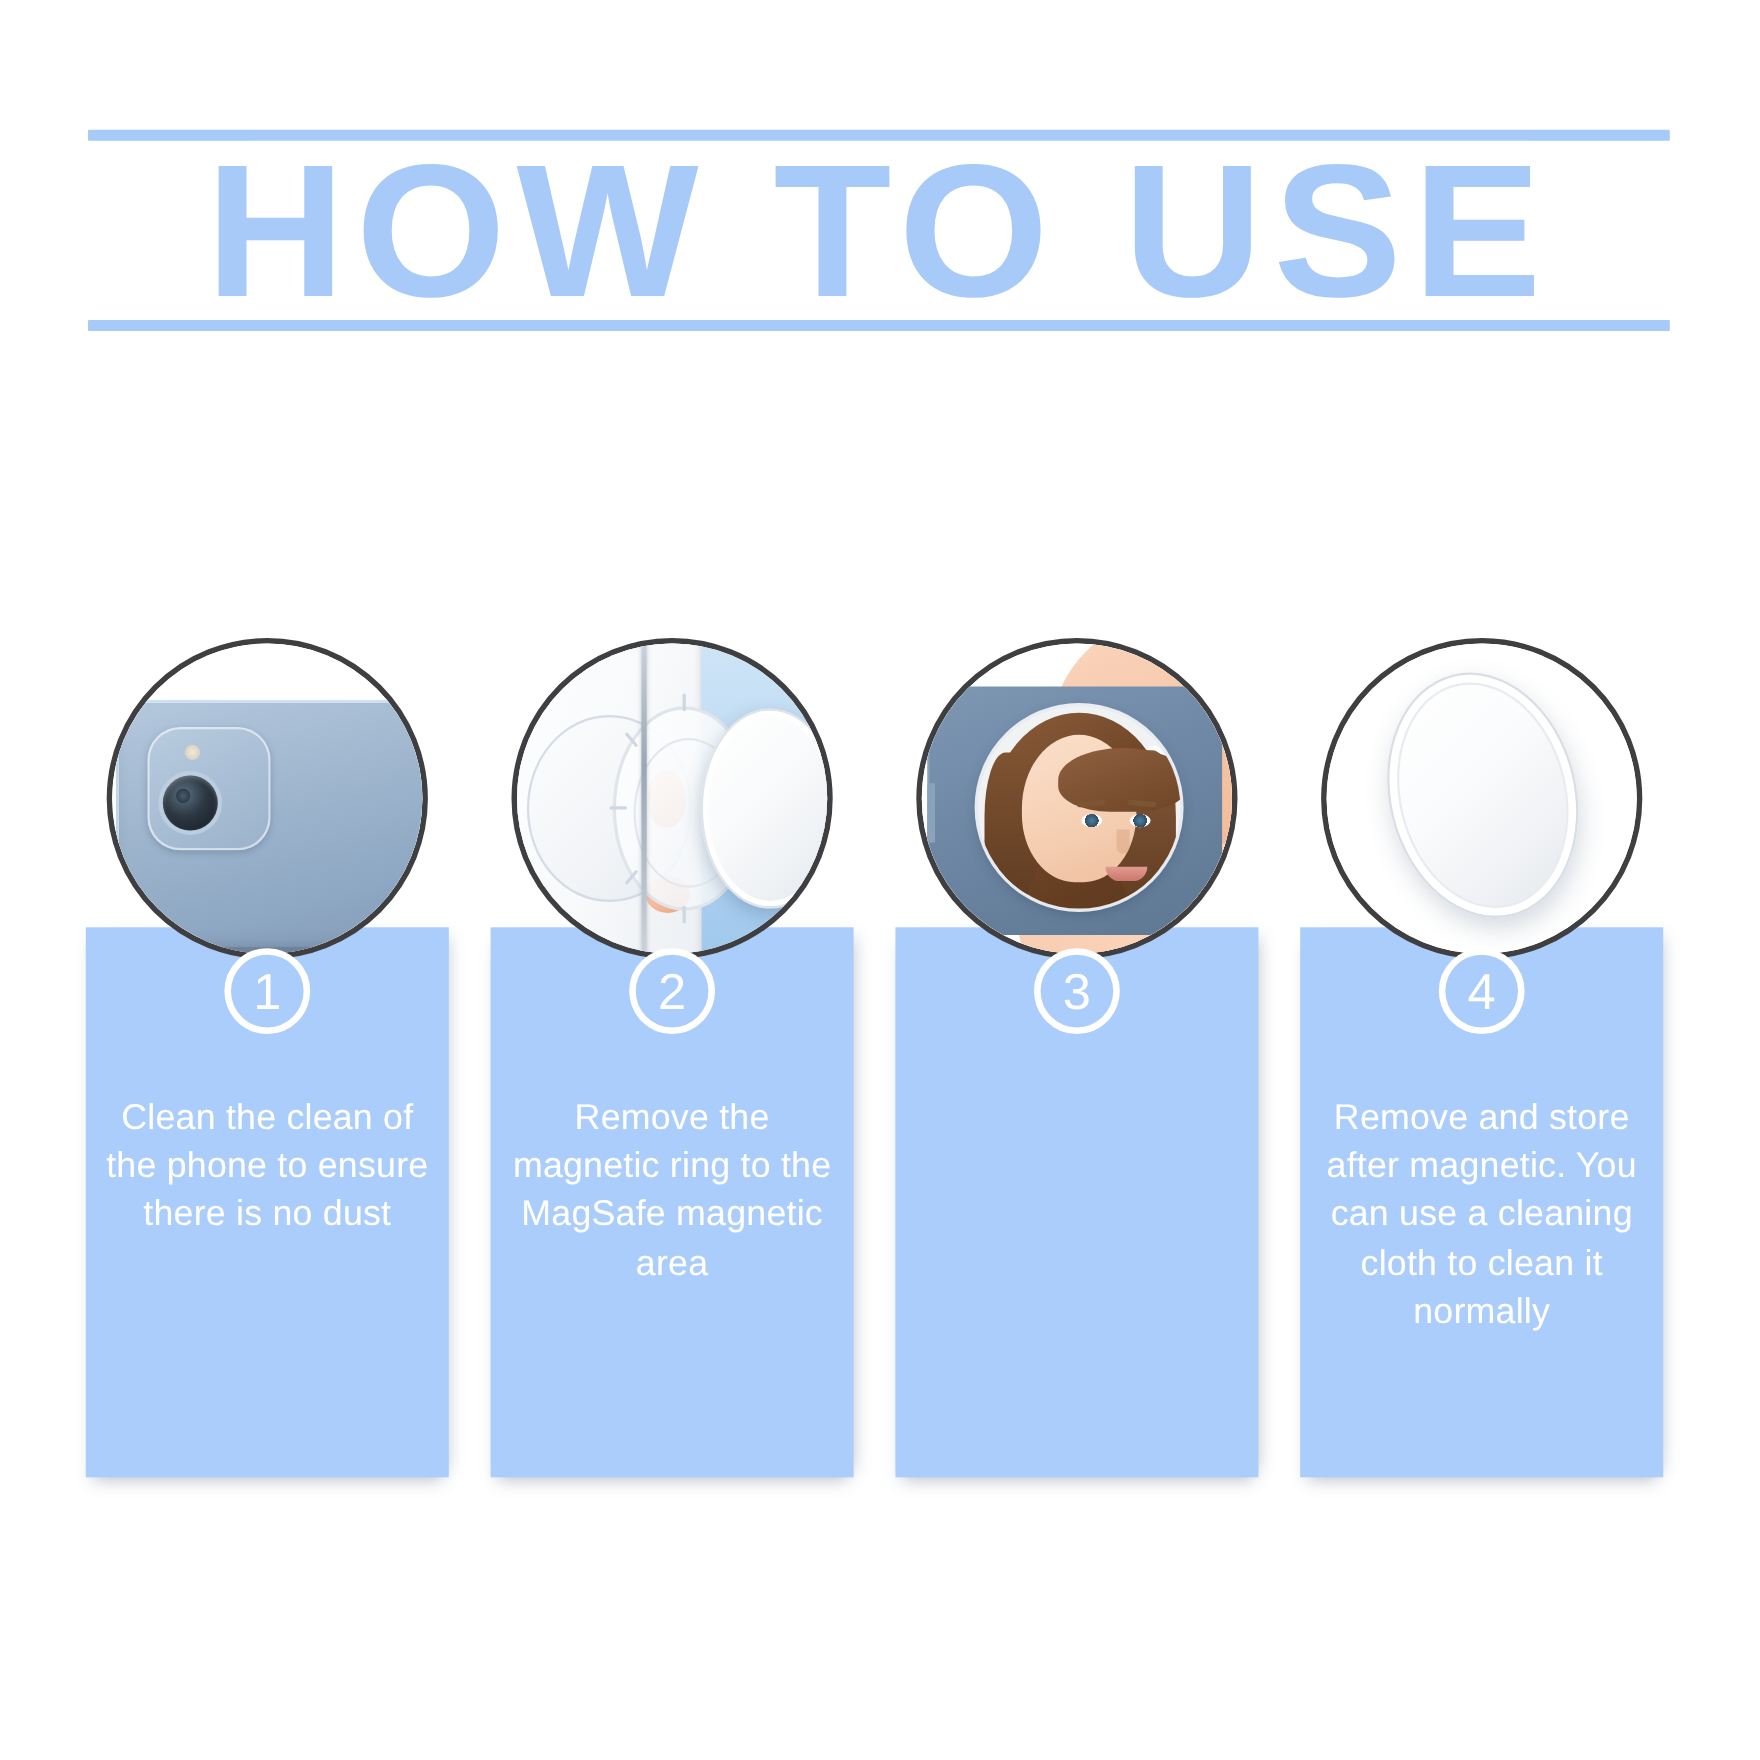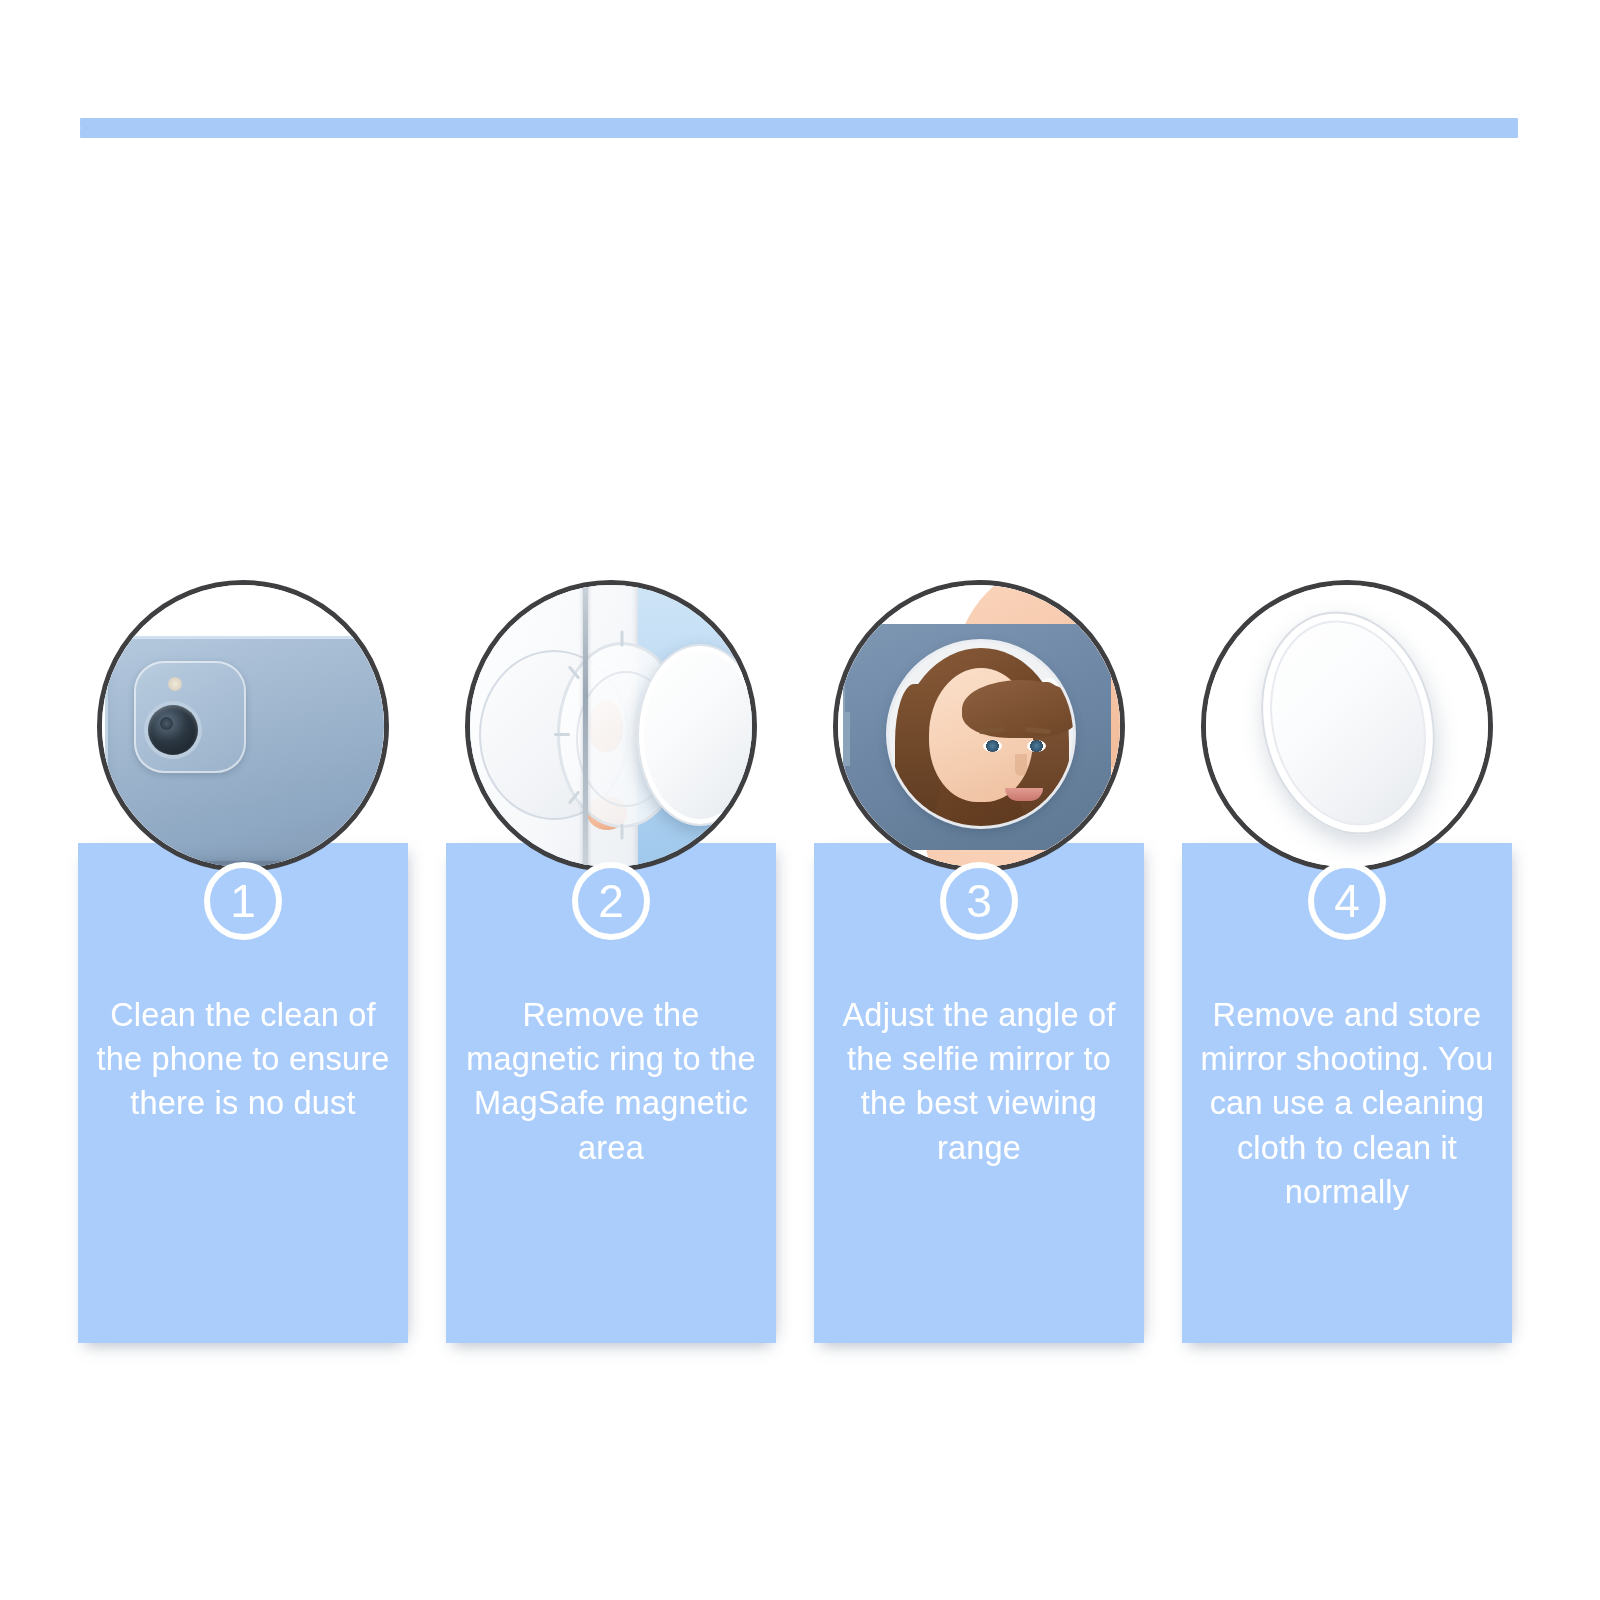--- a/index.html
+++ b/index.html
@@ -263,20 +263,23 @@
     z-index: -1;
   }
 </style>
 </head>
 <body>
 
 <div class="page">
 
   <div class="title-block">
     <div class="rule"></div>
+    <div class="title-row">
+      <div class="title-text">HOW TO USE</div>
+    </div>
     <div class="rule rule-bottom"></div>
   </div>
 
   <div class="steps">
 
     <div class="step">
       <div class="circle-wrap">
         <div class="circle">
           <div class="circle-inner">
             <div class="ph1-bg"></div>
@@ -344,31 +347,30 @@
                 <div class="eye l"></div>
                 <div class="eye r"></div>
                 <div class="nose"></div>
                 <div class="mouth"></div>
               </div>
             </div>
           </div>
         </div>
       </div>
       <div class="badge">3</div>
-      <div class="step-text">Adjust the angle of the selfie mirror to the best viewing range</div>
     </div>
 
     <div class="step">
       <div class="circle-wrap">
         <div class="circle">
           <div class="circle-inner">
             <div class="ph4-bg"></div>
             <div class="ph4-edge"></div>
             <div class="ph4-disc"></div>
           </div>
         </div>
       </div>
       <div class="badge">4</div>
-      <div class="step-text">Remove and store mirror shooting. You can use a cleaning cloth to clean it normally</div>
+      <div class="step-text">Remove and store after magnetic. You can use a cleaning cloth to clean it normally</div>
     </div>
 
   </div>
 </div>
 
 </body></html>

